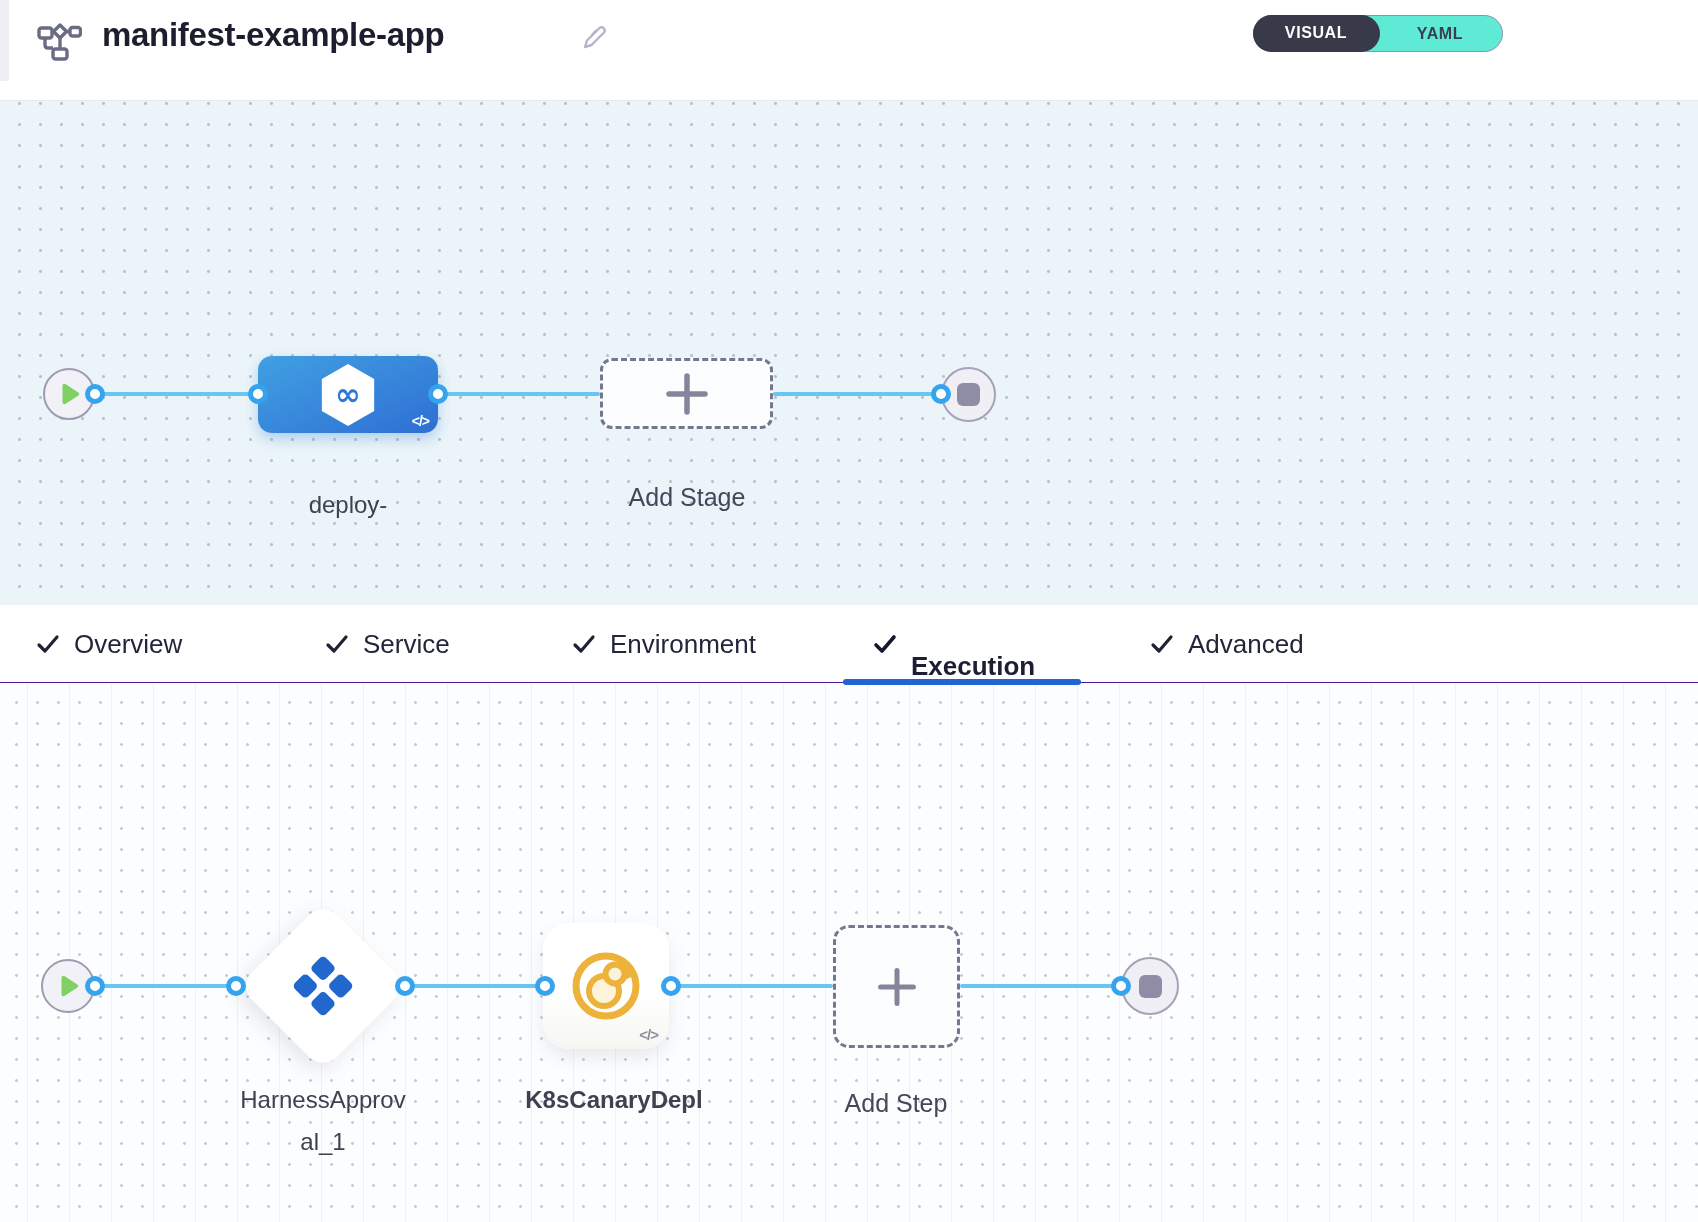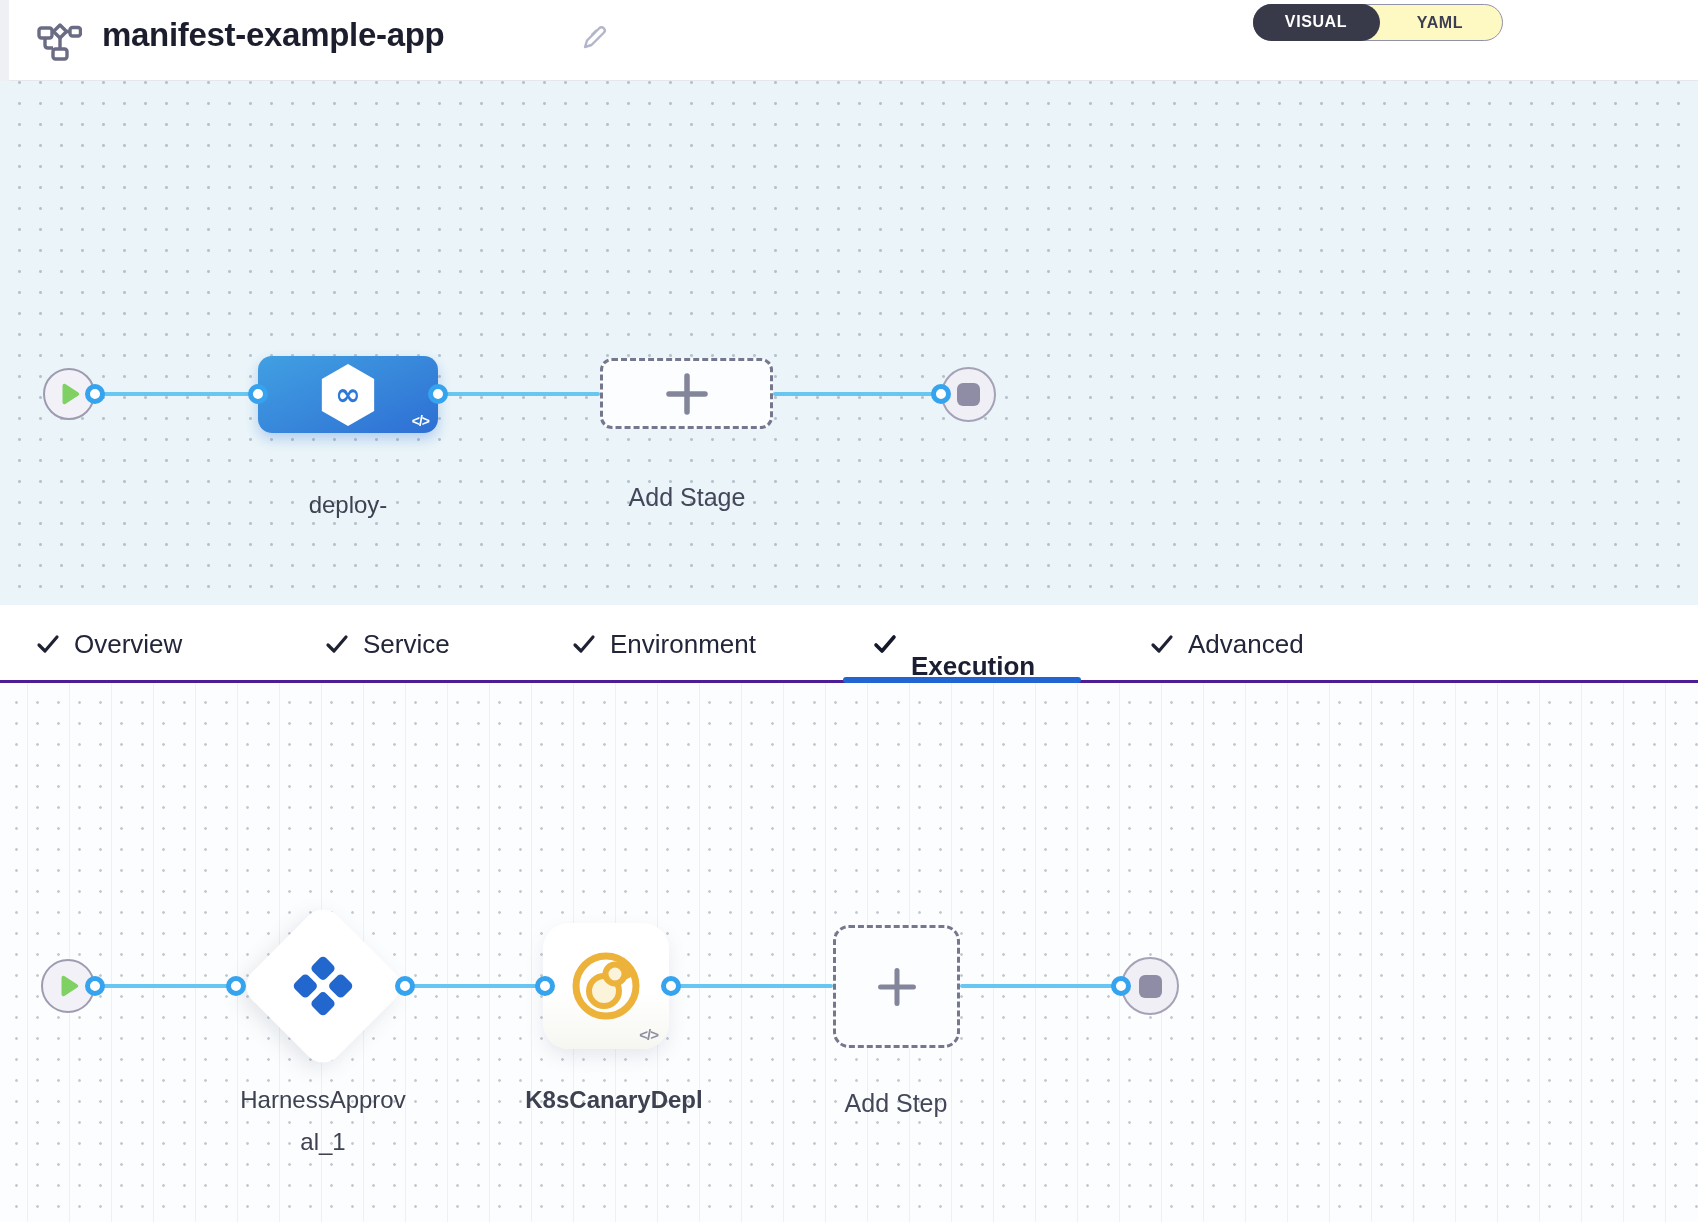--- a/index.html
+++ b/index.html
@@ -1,30 +1,30 @@
 <!DOCTYPE html>
 <html><head>
 <meta charset="utf-8">
 <style>
   * { margin:0; padding:0; box-sizing:border-box; }
   html,body { width:1698px; height:1222px; overflow:hidden; background:#fff;
               font-family:"Liberation Sans", sans-serif; }
   .page { position:relative; width:1698px; height:1222px; }
 
   
-  .header { position:absolute; left:0; top:0; width:1698px; height:81px;
+  .header { position:absolute; left:0; top:0; width:1698px; height:101px;
             background:#ffffff; border-bottom:1px solid #e6e7ec; z-index:5; }
   .left-strip { position:absolute; left:0; top:0; width:9px; height:81px; background:#eef0f3; }
   .pipeline-icon { position:absolute; left:36px; top:21px; }
   .page-title { position:absolute; left:102px; top:16px; font-size:33px; font-weight:700;
                 color:#1c1e2d; letter-spacing:-0.3px; }
   .edit-btn { position:absolute; left:572px; top:16px; width:44px; height:44px; border:none;
               background:transparent; cursor:pointer; }
-  .view-toggle { position:absolute; left:1253px; top:4px; width:250px; height:37px;
-                 border:1.5px solid #9093a8; border-radius:19px; background:#fef9c3; display:flex; }
+  .view-toggle { position:absolute; left:1253px; top:15px; width:250px; height:37px;
+                 border:1.5px solid #9093a8; border-radius:19px; background:#5eead4; display:flex; }
   .toggle-seg { flex:1; display:flex; align-items:center; justify-content:center;
                 font-size:16px; font-weight:700; letter-spacing:0.6px; color:#3c3e52;
                 border-radius:19px; cursor:pointer; border:none; background:transparent; }
   .toggle-seg.active { background:#383a49; color:#ffffff; margin:-1.5px; flex:none;
                        width:127px; height:37px; }
 
   
   .canvas { position:absolute; left:0; width:1698px; }
   .canvas-stage { top:81px; height:524px; background-color:#ebf5f9;
     background-image:radial-gradient(circle,#b6c3cd 1.2px, transparent 1.7px);
@@ -67,21 +67,21 @@
                   box-shadow:0 8px 20px rgba(90,100,130,.15); z-index:2;
                   display:flex; align-items:center; justify-content:center; cursor:pointer; }
   .diamond-node svg { transform:rotate(-45deg); }
   .k8s-node { position:absolute; left:543px; top:240px; width:126px; height:126px;
               border-radius:26px; background:linear-gradient(180deg,#ffffff 55%,#f6f6f1 100%);
               box-shadow:0 8px 18px rgba(90,100,130,.13); z-index:2;
               display:flex; align-items:center; justify-content:center; cursor:pointer; }
 
   
   .tabbar { position:absolute; left:0; top:605px; width:1698px; height:78px;
-            background:#ffffff; border-bottom:3px solid #4c1d95; z-index:6; }
+            background:#ffffff; border-bottom:1px solid #4c1d95; z-index:6; }
   .tab { position:absolute; top:0; height:78px; display:flex; align-items:center;
          gap:14px; cursor:pointer; }
   .tab span { font-size:26px; font-weight:500; color:#23263a; }
   .tab.active span { font-weight:700; color:#1c1f33;margin-top:44px; }
   .tab-underline { position:absolute; left:843px; bottom:-3px; width:238px; height:6px;
                    border-radius:3px; background:#2164d2; z-index:7; }
 </style>
 </head>
 <body>
 

